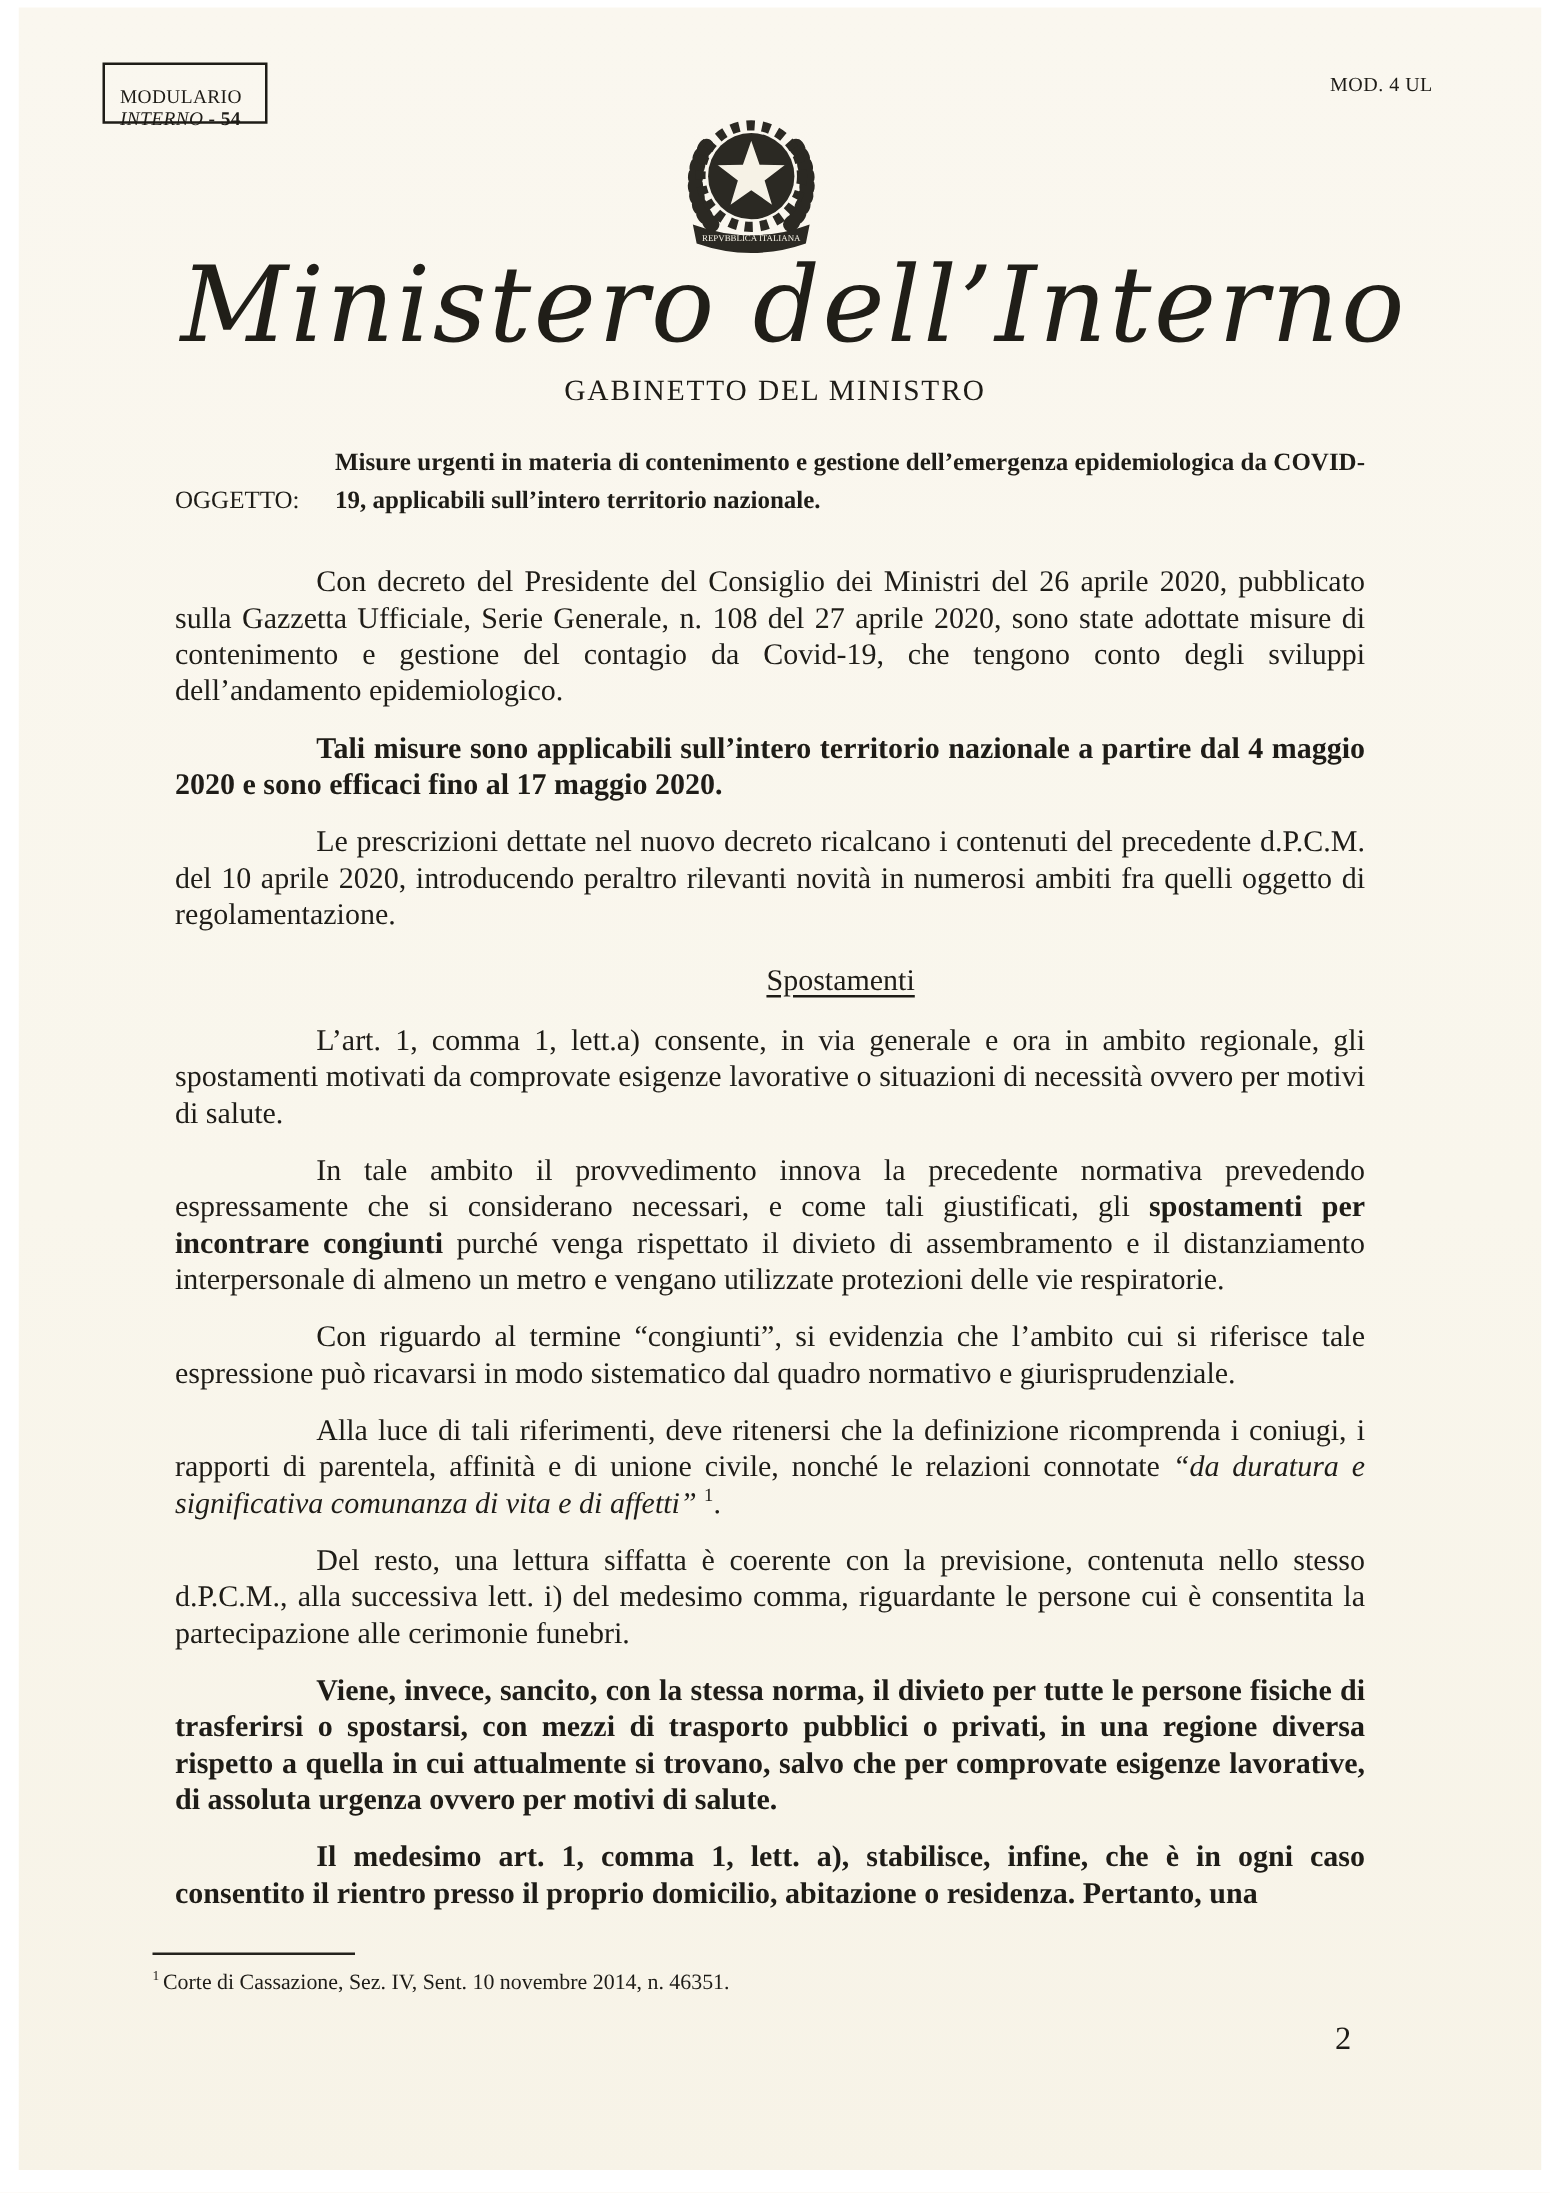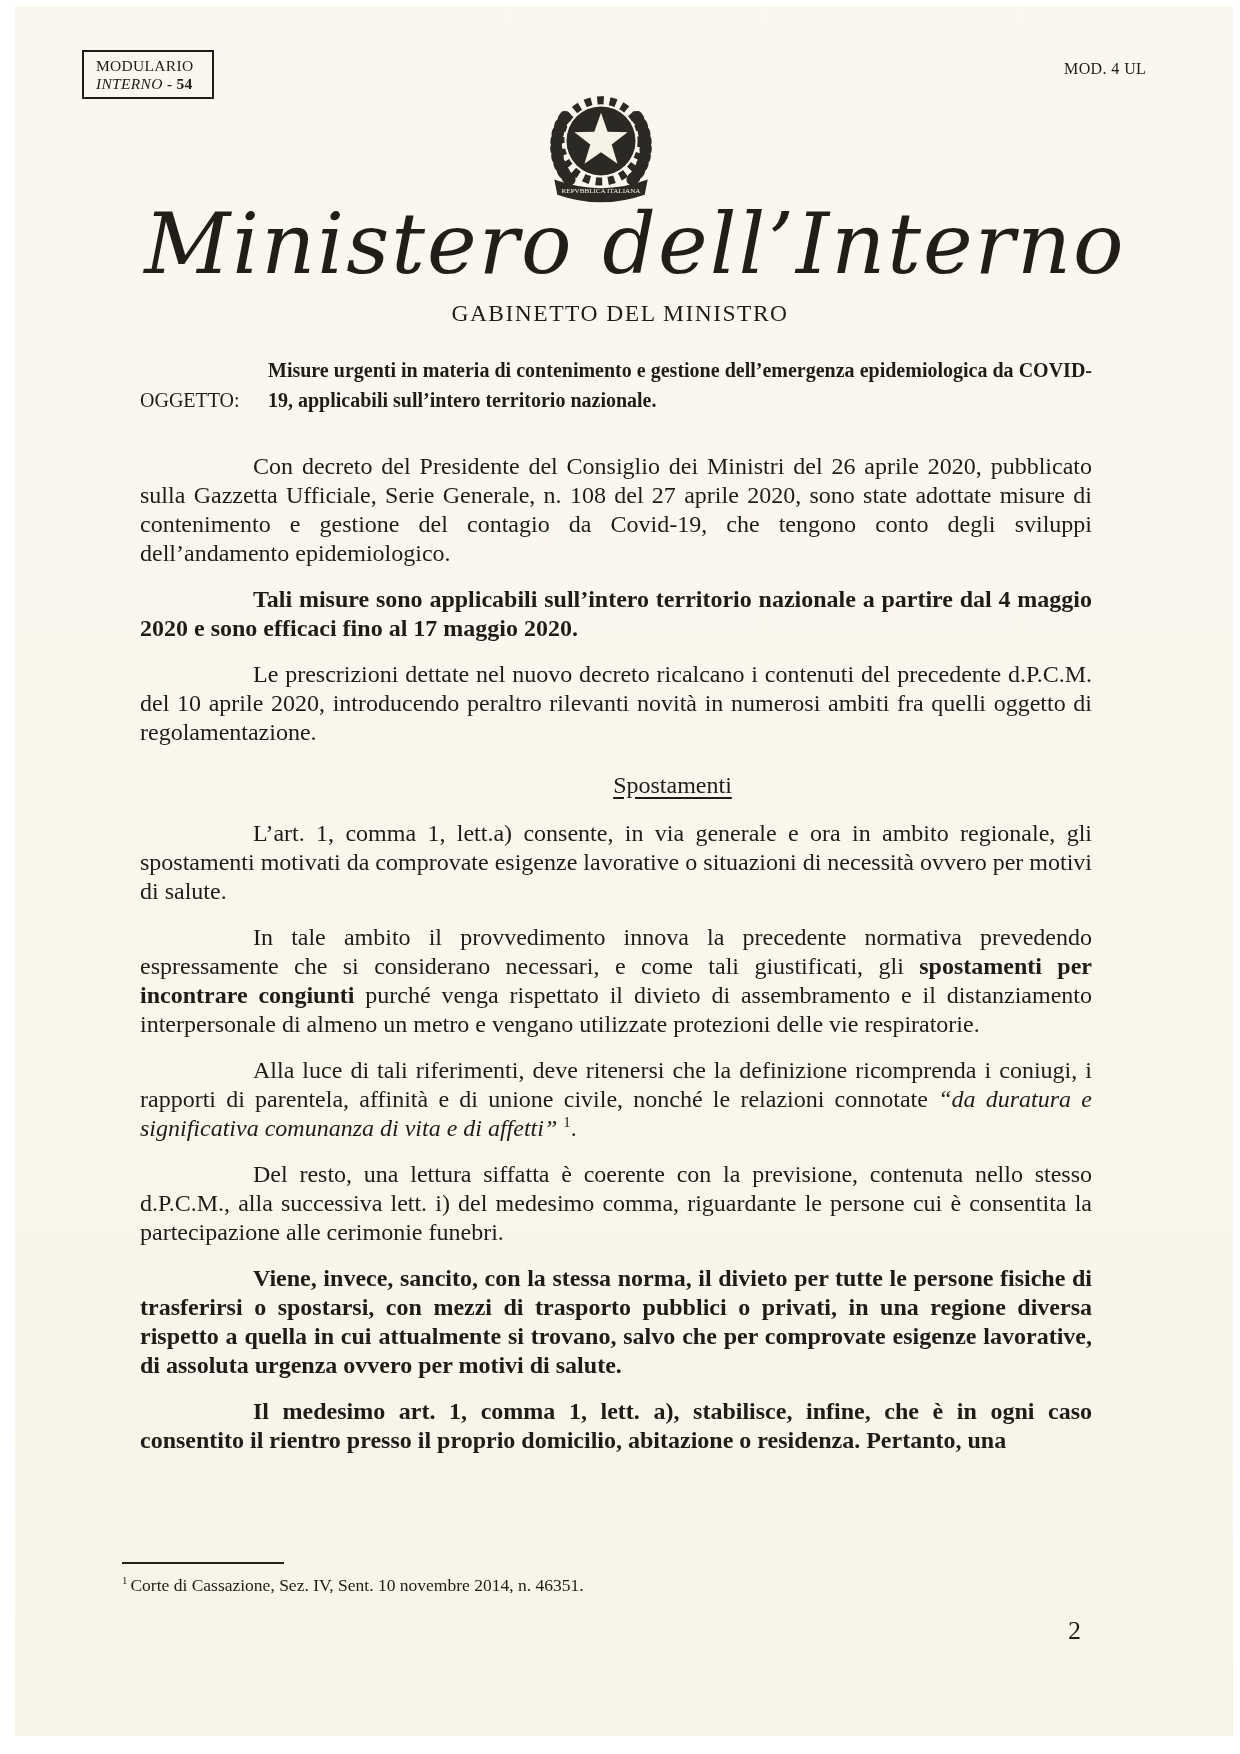--- a/index.html
+++ b/index.html
@@ -22,21 +22,21 @@
   .edge{position:absolute;background:var(--paper-edge);}
   .edge-left{left:0;top:0;width:15px;height:100%;}
   .edge-right{right:0;top:0;width:7px;height:100%;}
   .edge-bottom{left:0;bottom:0;width:100%;height:18px;}
   .edge-top{left:0;top:0;width:100%;height:6px;}
 
   .modulario-box{
     position:absolute;left:82px;top:50px;width:132px;height:49px;
     border:2.5px solid var(--ink);
     box-sizing:border-box;
-    padding:5px 0 0 12px;
+    padding:17px 0 0 12px;
     font-size:15.5px;line-height:18px;
     letter-spacing:.3px;
   }
   .modulario-box .it{font-style:italic;}
   .modulario-box .num{font-weight:bold;font-style:normal;}
 
   .mod-ref{
     position:absolute;left:1064px;top:60px;
     font-size:16px;letter-spacing:.4px;
   }
@@ -143,20 +143,21 @@
     <div class="subject-text">Misure urgenti in materia di contenimento e gestione dell’emergenza epidemiologica da COVID-19, applicabili sull’intero territorio nazionale.</div>
   </div>
 
   <div class="body-text">
       <p><span>Con decreto del Presidente del Consiglio dei Ministri del 26 aprile 2020, pubblicato sulla Gazzetta Ufficiale, Serie Generale, n. 108 del 27 aprile 2020, sono state adottate misure di contenimento e gestione del contagio da Covid-19, che tengono conto degli sviluppi dell’andamento epidemiologico.</span></p>
       <p><span class="b">Tali misure sono applicabili sull’intero territorio nazionale a partire dal 4 maggio 2020 e sono efficaci fino al 17 maggio 2020.</span></p>
       <p><span>Le prescrizioni dettate nel nuovo decreto ricalcano i contenuti del precedente d.P.C.M. del 10 aprile 2020, introducendo peraltro rilevanti novità in numerosi ambiti fra quelli oggetto di regolamentazione.</span></p>
       <p class="heading"><span class="u">Spostamenti</span></p>
       <p><span>L’art. 1, comma 1, lett.a) consente, in via generale e ora in ambito regionale, gli spostamenti motivati da comprovate esigenze lavorative o situazioni di necessità ovvero per motivi di salute.</span></p>
       <p><span>In tale ambito il provvedimento innova la precedente normativa prevedendo espressamente che si considerano necessari, e come tali giustificati, gli </span><span class="b">spostamenti per incontrare congiunti</span><span> purché venga rispettato il divieto di assembramento e il distanziamento interpersonale di almeno un metro e vengano utilizzate protezioni delle vie respiratorie.</span></p>
+      <p><span>Con riguardo al termine “congiunti”, si evidenzia che l’ambito cui si riferisce tale espressione può ricavarsi in modo sistematico dal quadro normativo e giurisprudenziale.</span></p>
       <p><span>Alla luce di tali riferimenti, deve ritenersi che la definizione ricomprenda i coniugi, i rapporti di parentela, affinità e di unione civile, nonché le relazioni connotate </span><span class="i">“da duratura e significativa comunanza di vita e di affetti”</span><span> </span><sup>1</sup><span>.</span></p>
       <p><span>Del resto, una lettura siffatta è coerente con la previsione, contenuta nello stesso d.P.C.M., alla successiva lett. i) del medesimo comma, riguardante le persone cui è consentita la partecipazione alle cerimonie funebri.</span></p>
       <p><span class="b">Viene, invece, sancito, con la stessa norma, il divieto per tutte le persone fisiche di trasferirsi o spostarsi, con mezzi di trasporto pubblici o privati, in una regione diversa rispetto a quella in cui attualmente si trovano, salvo che per comprovate esigenze lavorative, di assoluta urgenza ovvero per motivi di salute.</span></p>
       <p><span class="b">Il medesimo art. 1, comma 1, lett. a), stabilisce, infine, che è in ogni caso consentito il rientro presso il proprio domicilio, abitazione o residenza. Pertanto, una</span></p>
     </div>
 
   <div class="footnote">
     <div class="footnote-rule"></div>
     <div><sup>1</sup><span>Corte di Cassazione, Sez. IV, Sent. 10 novembre 2014, n. 46351.</span></div>
   </div>

